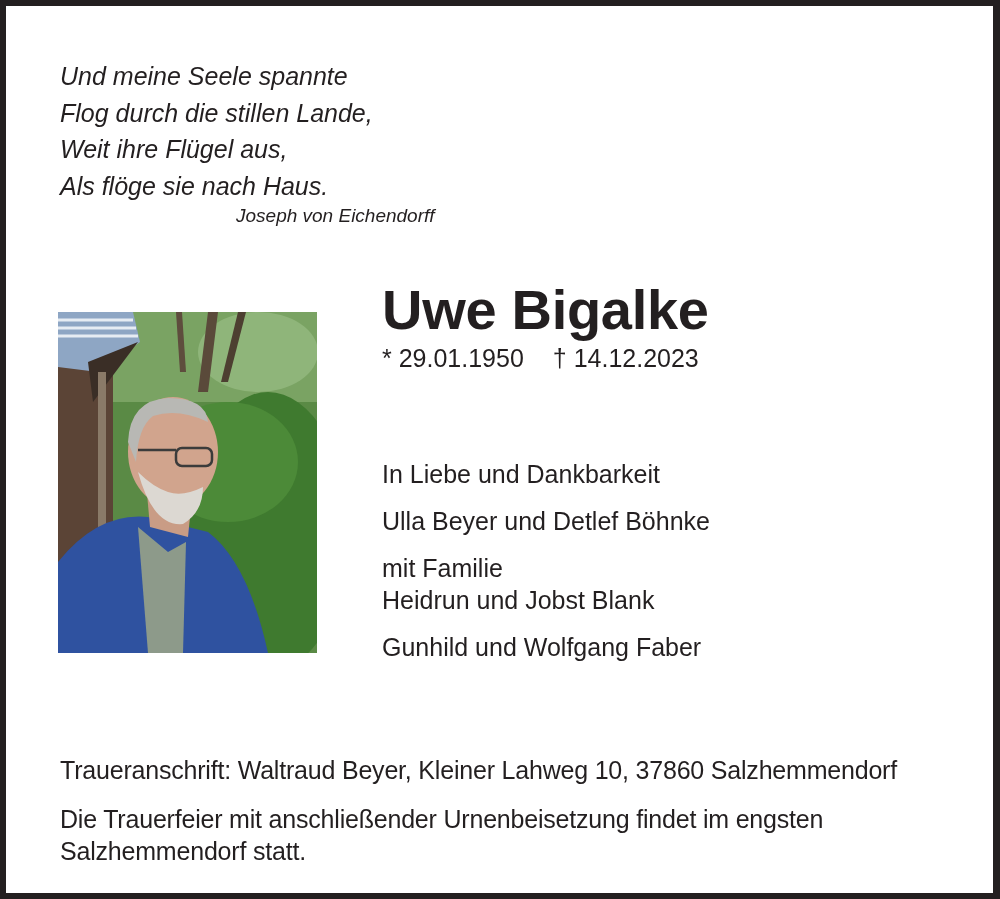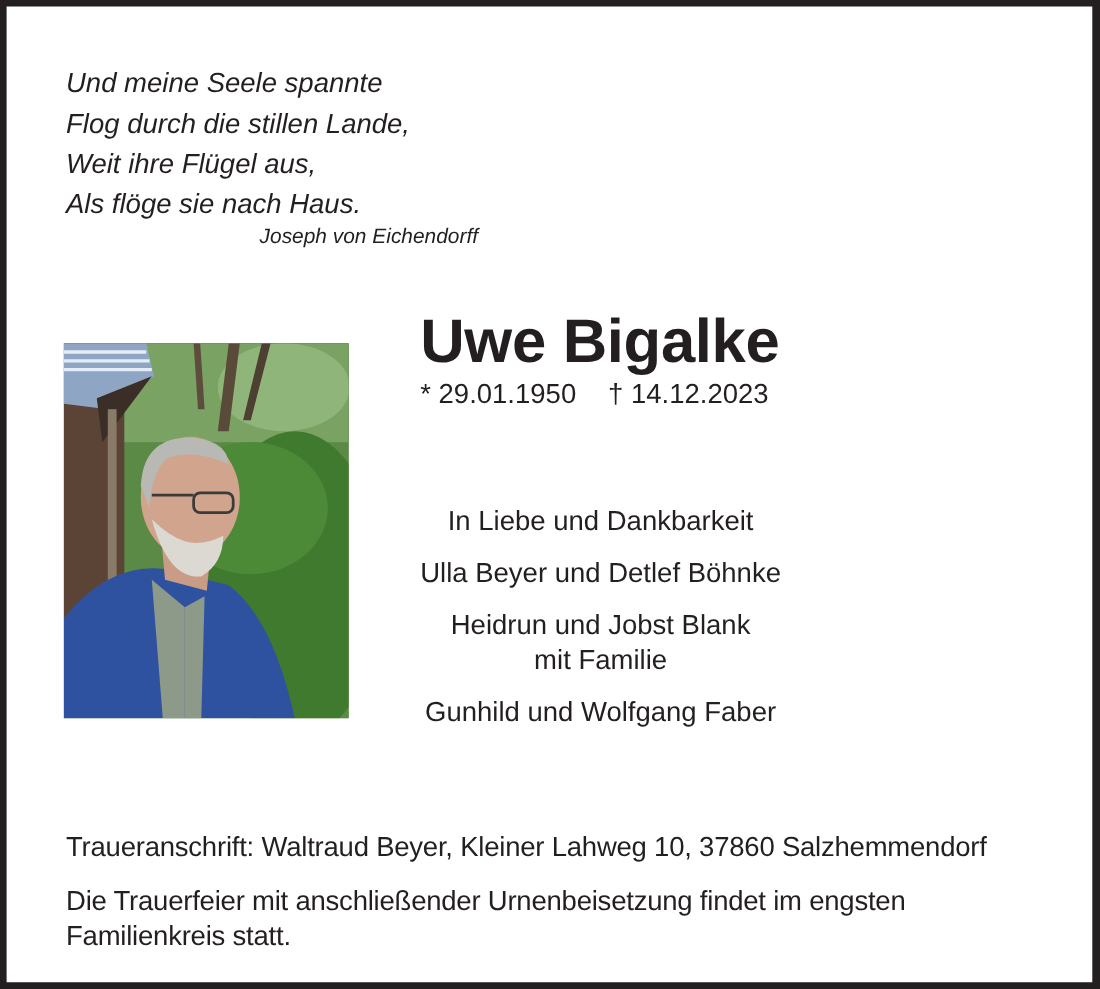--- a/index.html
+++ b/index.html
@@ -35,21 +35,21 @@
     .dates .gap { display: inline-block; width: 22px; }
     .photo {
       position: absolute; left: 52px; top: 306px;
       width: 259px; height: 341px; overflow: hidden;
       background: #4f7d3a;
     }
     .mourners {
       position: absolute; left: 376px; top: 452px;
       font-size: 25px; line-height: 32px;
     }
-    .mourners .group { margin-bottom: 15px; text-align: center; }
+    .mourners .group { margin-bottom: 15px; }
     .mourners .group span { display: block; white-space: nowrap; }
     .address {
       position: absolute; left: 54px; top: 750px;
       font-size: 25px; white-space: nowrap; letter-spacing: -0.2px;
     }
     .notice {
       position: absolute; left: 54px; top: 797px;
       font-size: 25px; line-height: 32px; width: 860px; letter-spacing: -0.2px;
     }
     .notice span { display: block; white-space: nowrap; }
@@ -112,27 +112,27 @@
   </div>
 
   <div class="mourners">
     <div class="group">
       <span>In Liebe und Dankbarkeit</span>
     </div>
     <div class="group">
       <span>Ulla Beyer und Detlef Böhnke</span>
     </div>
     <div class="group">
+      <span>mit Familie</span>
       <span>Heidrun und Jobst Blank</span>
-      <span>mit Familie</span>
     </div>
     <div class="group">
       <span>Gunhild und Wolfgang Faber</span>
     </div>
   </div>
 
   <div class="address">Traueranschrift: Waltraud Beyer, Kleiner Lahweg 10, 37860 Salzhemmendorf</div>
   <div class="notice">
     <span>Die Trauerfeier mit anschließender Urnenbeisetzung findet im engsten</span>
-    <span>Familienkreis statt.</span>
+    <span>Salzhemmendorf statt.</span>
   </div>
 
 </div>
 
 </body></html>

